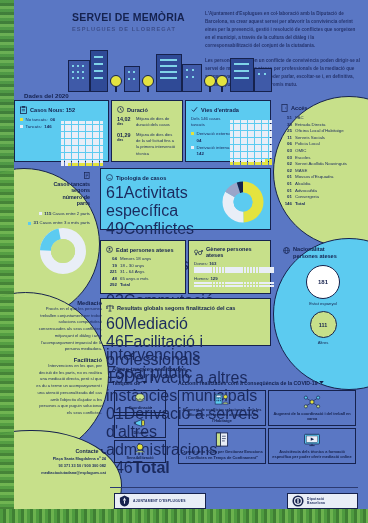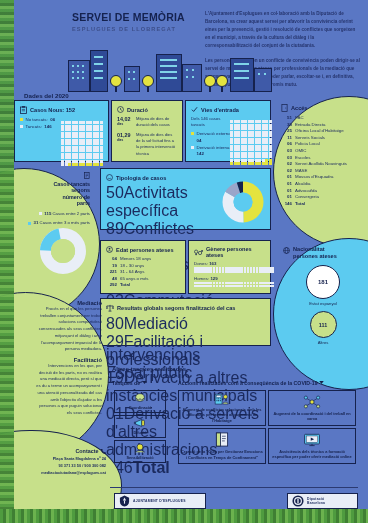--- a/index.html
+++ b/index.html
@@ -644,22 +644,22 @@
 
   <div class="card blue" style="left:100px;top:168px;width:171px;height:62px;padding:5px;">
     <div class="ch">
       <svg width="7" height="7" viewBox="0 0 8 8">
           <circle cx="4" cy="4" r="3.4" fill="none" stroke="#16224d" stroke-width="0.8"></circle>
           <path d="M2.4 4.6c.6.8 2.6.8 3.2 0" stroke="#16224d" stroke-width="0.7" fill="none"></path>
         </svg>
       <span>Tipologia de casos</span>
     </div>
     <div id="tipologia-list" style="width:112px;">
-        <div class="row"><span style="width: 3px; height: 3px; flex: 0 0 auto; margin-top: 1.3px; background: rgb(228, 227, 63);"></span><span class="n">50</span><span>Activitats específica</span></div>
-        <div class="row"><span style="width: 3px; height: 3px; flex: 0 0 auto; margin-top: 1.3px; background: rgb(233, 238, 247);"></span><span class="n">89</span><span>Conflictes veïnals</span></div>
+        <div class="row"><span style="width: 3px; height: 3px; flex: 0 0 auto; margin-top: 1.3px; background: rgb(228, 227, 63);"></span><span class="n">61</span><span>Activitats específica</span></div>
+        <div class="row"><span style="width: 3px; height: 3px; flex: 0 0 auto; margin-top: 1.3px; background: rgb(233, 238, 247);"></span><span class="n">49</span><span>Conflictes veïnals</span></div>
         <div class="row"><span style="width: 3px; height: 3px; flex: 0 0 auto; margin-top: 1.3px; background: rgb(92, 203, 240);"></span><span class="n">17</span><span>Familiars</span></div>
         <div class="row"><span style="width: 3px; height: 3px; flex: 0 0 auto; margin-top: 1.3px; background: rgb(199, 224, 138);"></span><span class="n">04</span><span>Escolars</span></div>
         <div class="row"><span style="width: 3px; height: 3px; flex: 0 0 auto; margin-top: 1.3px; background: rgb(154, 165, 201);"></span><span class="n">03</span><span>Commutació a la sanció</span></div>
         <div class="row"><span style="width: 3px; height: 3px; flex: 0 0 auto; margin-top: 1.3px; background: rgb(22, 34, 77);"></span><span class="n">01</span><span>Altres intervencions Espai públic</span></div>
       </div>
     <svg width="42" height="42" style="position:absolute;right:6px;top:12px;" viewBox="0 0 42 42">
       <circle cx="21" cy="21" r="15" fill="none" stroke="#e4e33f" stroke-width="11" stroke-dasharray="46.4 47.8" stroke-dashoffset="0" transform="rotate(-90 21 21)"></circle>
       <circle cx="21" cy="21" r="15" fill="none" stroke="#e9eef7" stroke-width="11" stroke-dasharray="31.6 62.6" stroke-dashoffset="-46.4" transform="rotate(-90 21 21)"></circle>
       <circle cx="21" cy="21" r="15" fill="none" stroke="#9aa5c9" stroke-width="11" stroke-dasharray="11.0 83.2" stroke-dashoffset="-78.0" transform="rotate(-90 21 21)"></circle>
       <circle cx="21" cy="21" r="15" fill="none" stroke="#16224d" stroke-width="11" stroke-dasharray="5.2 89.0" stroke-dashoffset="-89.0" transform="rotate(-90 21 21)"></circle>
@@ -854,22 +854,22 @@
       <svg width="8" height="8" viewBox="0 0 9 9">
           <line x1="4.5" y1="1" x2="4.5" y2="8" stroke="#16224d" stroke-width="0.8"></line>
           <line x1="1" y1="2.2" x2="8" y2="2.2" stroke="#16224d" stroke-width="0.8"></line>
           <path d="M1 2.2 0 5h2z" fill="none" stroke="#16224d" stroke-width="0.6"></path>
           <path d="M8 2.2 7 5h2z" fill="none" stroke="#16224d" stroke-width="0.6"></path>
           <line x1="2.8" y1="8" x2="6.2" y2="8" stroke="#16224d" stroke-width="0.8"></line>
         </svg>
       <span>Resultats globals segons finalització del cas</span>
     </div>
     <div id="resultats-list" style="margin-top:1px;">
-        <div class="row"><span class="n">80</span><span>Mediació</span></div>
-        <div class="row"><span class="n">29</span><span>Facilitació i professionals</span></div>
+        <div class="row"><span class="n">60</span><span>Mediació</span></div>
+        <div class="row"><span class="n">46</span><span>Facilitació i professionals</span></div>
         <div class="row"><span class="n">19</span><span>Derivació a altres instàncies municipals</span></div>
         <div class="row"><span class="n">01</span><span>Derivació a serveis d'altres administracions</span></div>
         <div class="row"><span class="n">146</span><span style="font-weight: bold;">Total</span></div>
       </div>
   </div>
 
   <div class="circ green" style="left:-58px;top:292px;width:165px;height:165px;border:1px solid #16224d;"></div>
   <div style="position:absolute;left:36px;top:300px;width:66px;z-index:3;text-align:right;">
     <div class="sec-head">Mediació</div>
     <div class="body-txt">Procés en el que les persones treballen conjuntament per trobar solucions compartides i consensuades als seus conflictes, mitjançant el diàleg i amb l'acompanyament imparcial de la persona mediadora.</div>

